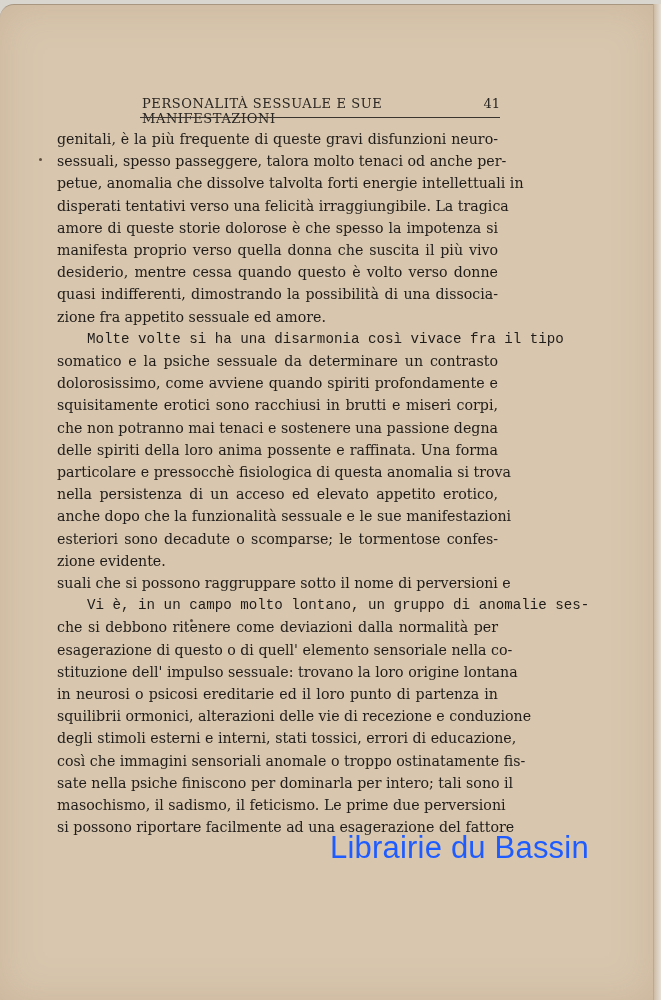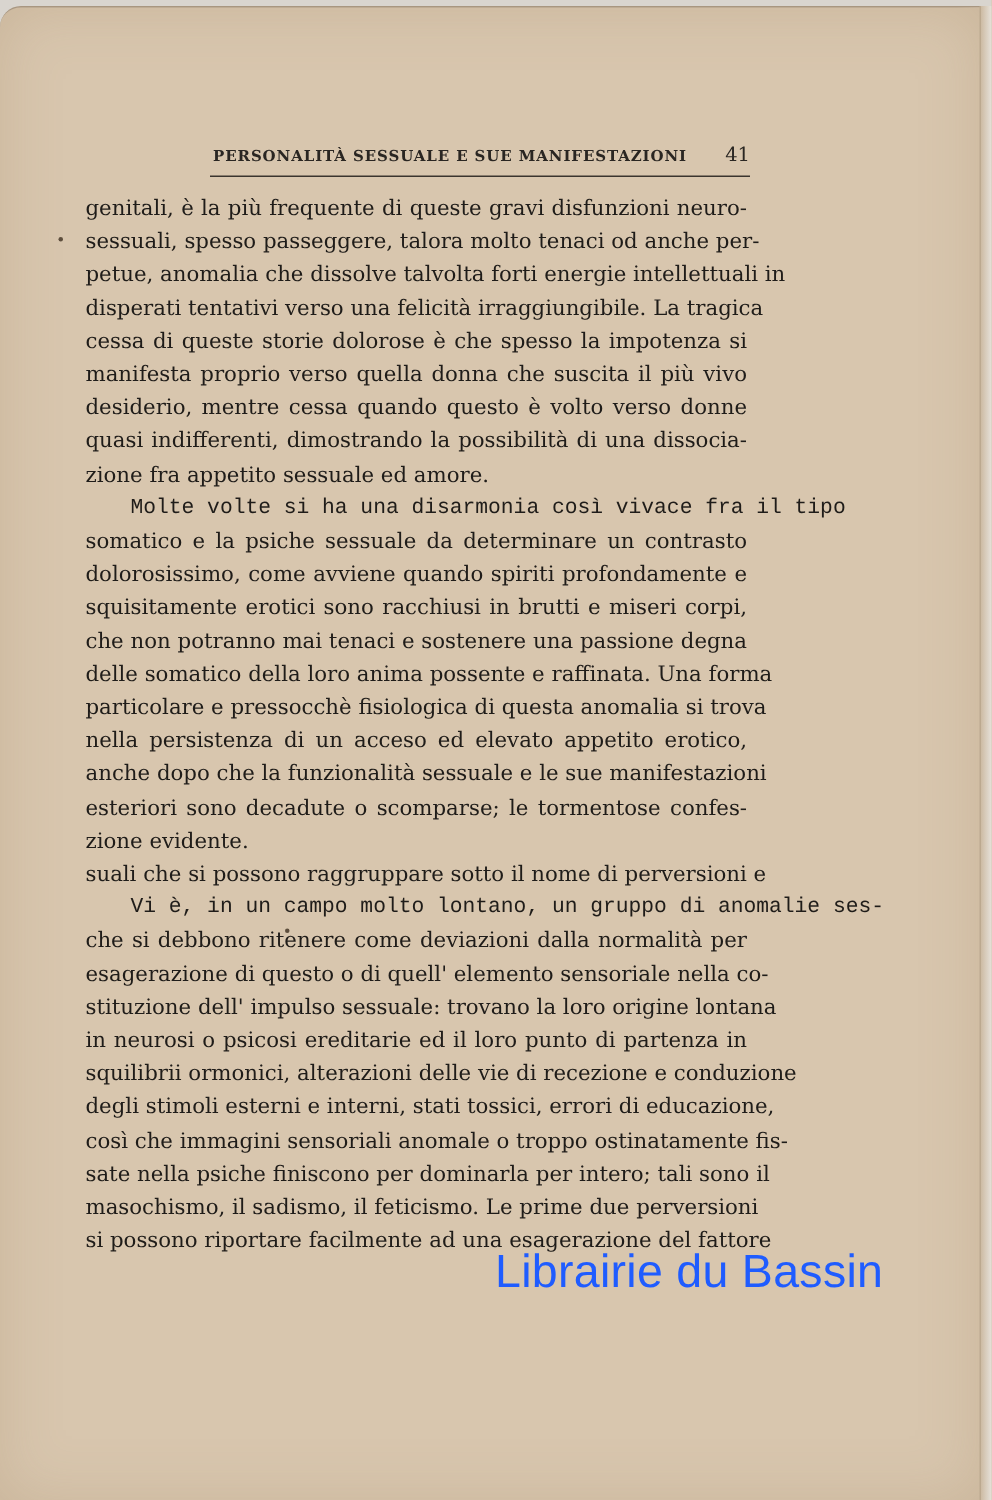--- a/index.html
+++ b/index.html
@@ -20,21 +20,21 @@
       position: absolute; right: 0; top: 4px; width: 7px; height: 996px;
       background: linear-gradient(to right, #cdbba3, #e6e1d9);
       border-left: 1px solid #bca98f;
     }
     .running-head {
       position: absolute; left: 142px; top: 96px; width: 358px;
       display: flex; justify-content: space-between; align-items: baseline;
       color: #2a2622;
     }
     .running-title {
-      font-size: 10px; letter-spacing: 0.6px; font-weight: bold;
+      font-size: 13px; letter-spacing: 0.6px; font-weight: normal;
       font-variant: small-caps; text-transform: uppercase;
     }
     .page-number { font-size: 13px; }
     .head-rule {
       position: absolute; left: 140px; top: 117px; width: 360px; height: 1px;
       background: #3a342e;
     }
     .body-text {
       position: absolute; left: 57px; top: 128px; width: 441px;
       color: #1f1c19;
@@ -67,31 +67,31 @@
   <span class="running-title">PERSONALITÀ SESSUALE E SUE MANIFESTAZIONI</span>
   <span class="page-number">41</span>
 </div>
 <div class="head-rule"></div>
 
 <div class="body-text">
   <span class="line">genitali, è la più frequente di queste gravi disfunzioni neuro-</span>
   <span class="line">sessuali, spesso passeggere, talora molto tenaci od anche per-</span>
   <span class="line">petue, anomalia che dissolve talvolta forti energie intellettuali in</span>
   <span class="line">disperati tentativi verso una felicità irraggiungibile. La tragica</span>
-  <span class="line">cessa di queste storie dolorose è che spesso la impotenza si</span>
+  <span class="line">amore di queste storie dolorose è che spesso la impotenza si</span>
   <span class="line">manifesta proprio verso quella donna che suscita il più vivo</span>
   <span class="line">desiderio, mentre cessa quando questo è volto verso donne</span>
   <span class="line">quasi indifferenti, dimostrando la possibilità di una dissocia-</span>
   <span class="line last">zione fra appetito sessuale ed amore.</span>
   <span class="line indent">Molte volte si ha una disarmonia così vivace fra il tipo</span>
   <span class="line">somatico e la psiche sessuale da determinare un contrasto</span>
   <span class="line">dolorosissimo, come avviene quando spiriti profondamente e</span>
   <span class="line">squisitamente erotici sono racchiusi in brutti e miseri corpi,</span>
   <span class="line">che non potranno mai tenaci e sostenere una passione degna</span>
-  <span class="line">delle somatico della loro anima possente e raffinata. Una forma</span>
+  <span class="line">delle spiriti della loro anima possente e raffinata. Una forma</span>
   <span class="line">particolare e pressocchè fisiologica di questa anomalia si trova</span>
   <span class="line">nella persistenza di un acceso ed elevato appetito erotico,</span>
   <span class="line">anche dopo che la funzionalità sessuale e le sue manifestazioni</span>
   <span class="line">esteriori sono decadute o scomparse; le tormentose confes-</span>
   <span class="line last">zione evidente.</span>
   <span class="line">suali che si possono raggruppare sotto il nome di perversioni e</span>
   <span class="line indent">Vi è, in un campo molto lontano, un gruppo di anomalie ses-</span>
   <span class="line">che si debbono ritenere come deviazioni dalla normalità per</span>
   <span class="line">esagerazione di questo o di quell' elemento sensoriale nella co-</span>
   <span class="line">stituzione dell' impulso sessuale: trovano la loro origine lontana</span>

